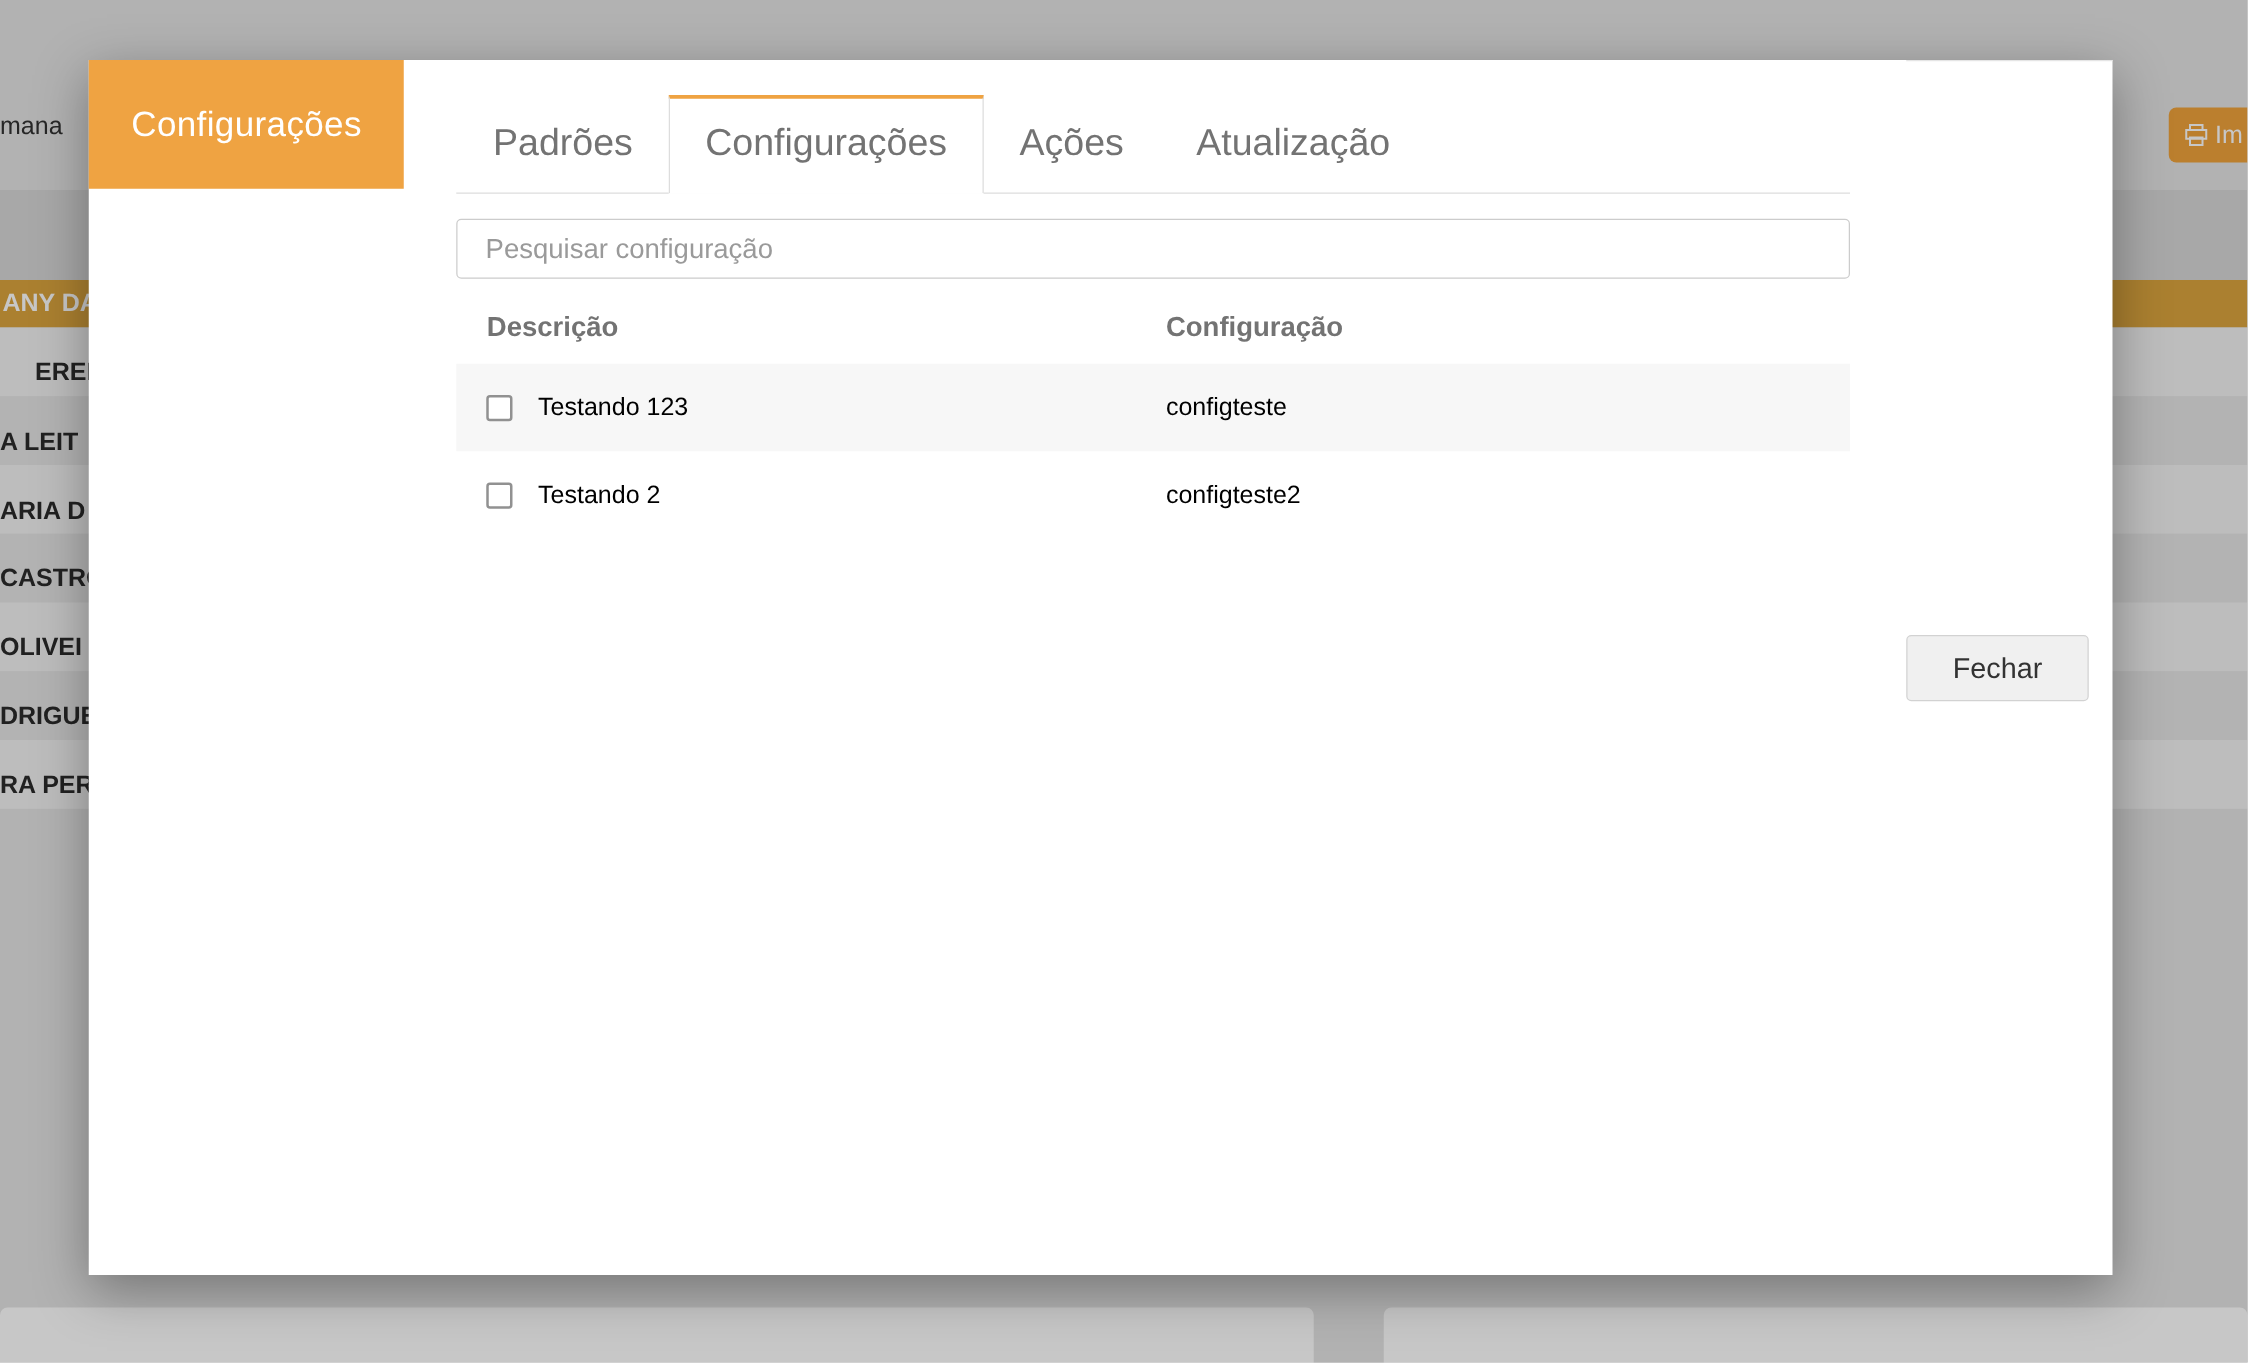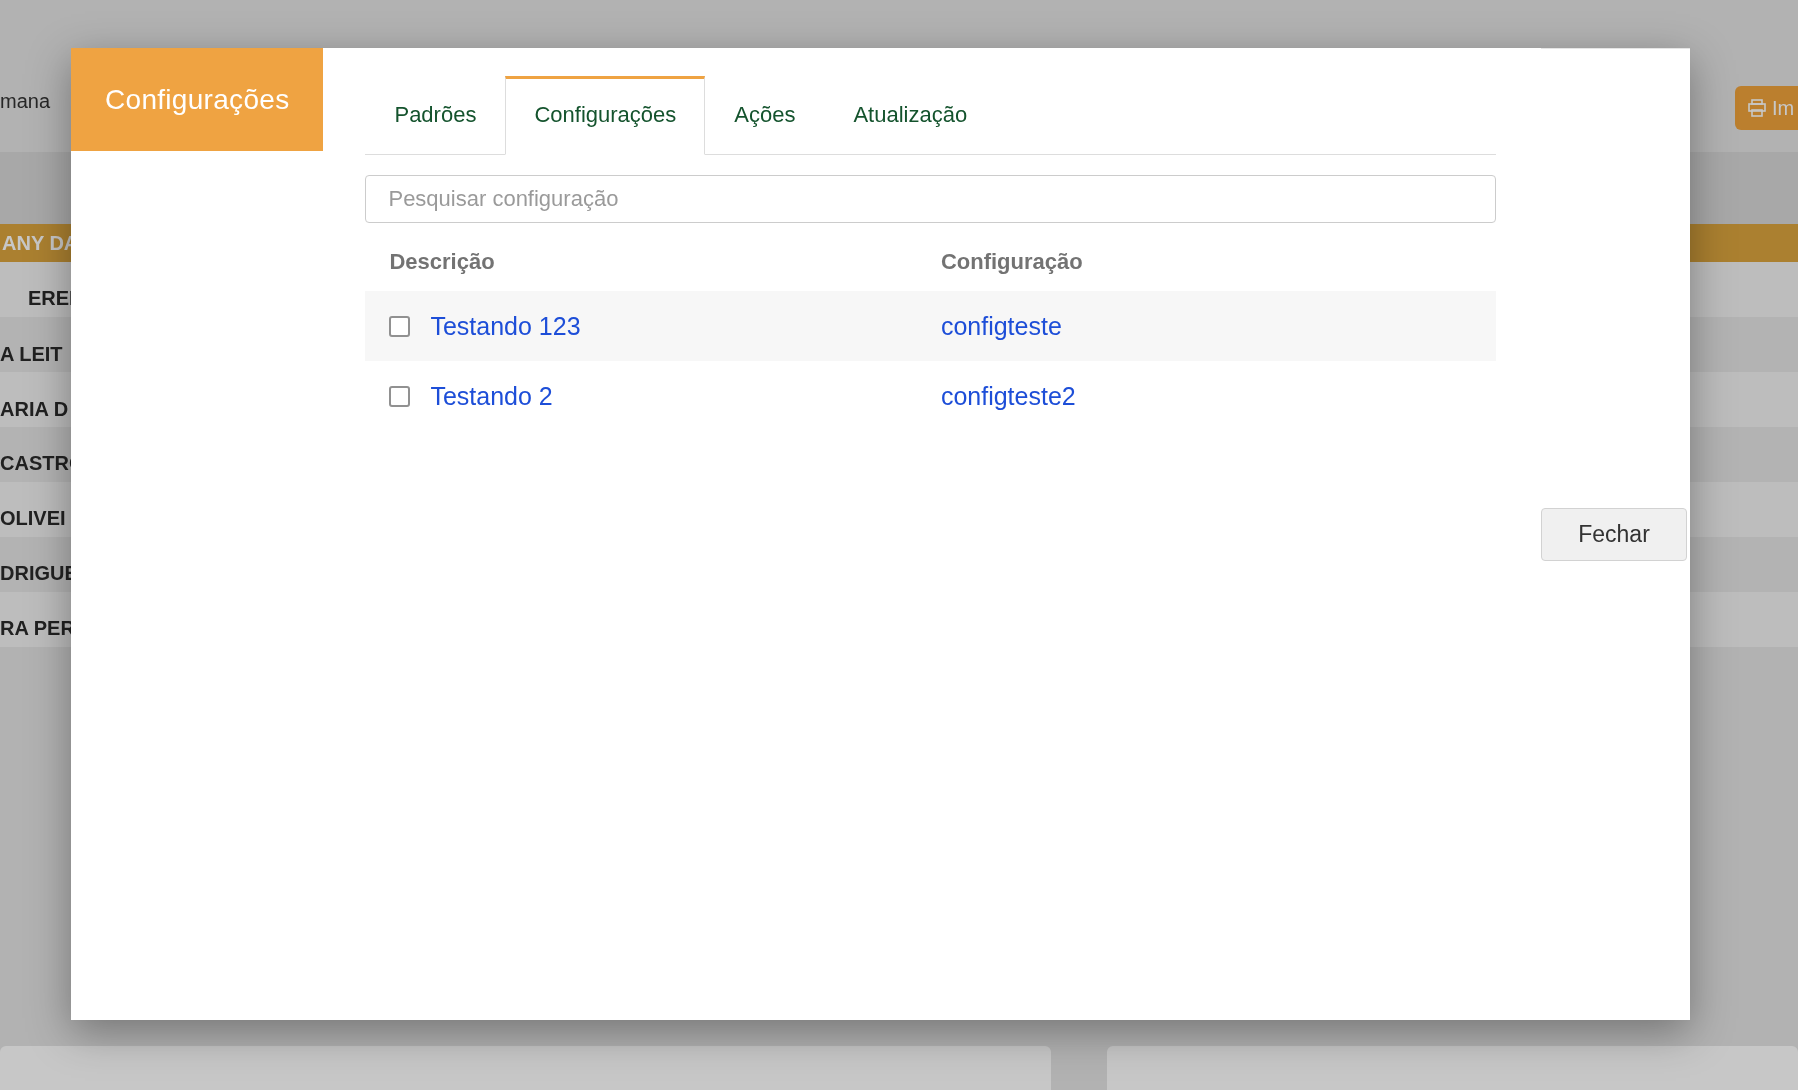--- a/index.html
+++ b/index.html
@@ -29,41 +29,41 @@
 
   
   .modal{position:absolute; left:71px; top:48px; width:1619px; height:972px; background:#fff;
     z-index:10; box-shadow:0 12px 40px rgba(0,0,0,0.35); display:flex; flex-direction:row;}
   .modal-header{height:103px; flex:0 0 103px; background:#efa342; display:flex; align-items:center;
     padding:0 34px;}
   .modal-title{color:#fff; font-size:28px; font-weight:400; letter-spacing:0.3px;}
   .modal-body{flex:1; padding:27px 45px 0 42px; box-sizing:border-box; overflow:hidden;}
 
   .tabs{display:flex; border-bottom:1px solid #ddd; align-items:flex-end;}
-  .tab{padding:26px 28px; font-size:22px; color:#14532d; line-height:26px; cursor:pointer;
+  .tab{padding:26px 28px; font-size:30px; color:#737373; line-height:26px; cursor:pointer;
     border:1px solid transparent; border-bottom:none; background:transparent;}
   .tab.active{background:#fff; border:1px solid #ddd; border-top:3px solid #efa342;
     border-bottom:1px solid #fff; margin-bottom:-1px; padding-top:23px;}
 
   .search-input{margin-top:20px; width:100%; height:48px; box-sizing:border-box;
     border:1px solid #ccc; border-radius:4px; font-size:22px; padding:12px 22px; color:#ef4444;
     font-family:"Liberation Sans", sans-serif; outline:none;}
   .search-input::placeholder{color:#9a9a9a;}
 
   .table{margin-top:26px;}
   .thead{display:flex; font-weight:700; font-size:22px; color:#737373; padding-bottom:16px;}
   .col-desc{width:50.9%; box-sizing:border-box; padding-left:24px; display:flex; align-items:center; gap:20px;}
   .col-config{flex:1;}
-  .trow{display:flex; align-items:center; height:70px; font-size:25px; color:#1d4ed8;}
+  .trow{display:flex; align-items:center; height:70px; font-size:20px; color:#000000;}
   .trow.odd{background:#f7f7f7;}
   .checkbox{width:21px; height:21px; border:2px solid #919191; border-radius:3px; background:#fff;
     flex:0 0 21px; box-sizing:border-box; cursor:pointer;}
 
   .modal-footer{flex:0 0 108px; border-top:1px solid #e5e5e5; display:flex; align-items:center;
-    justify-content:flex-end; padding-right:3px;}
+    justify-content:flex-end; padding-right:19px;}
   .close-btn{width:146px; height:53px; background:#f0f0f0; border:1px solid #d2d2d2; border-radius:4px;
     font-size:23px; color:#333; font-family:"Liberation Sans", sans-serif; cursor:pointer;}
 </style>
 </head>
 <body>
 
 <div class="screen">
 
   <div class="bg-layer">
     <div class="bg-topbar-text">mana</div>

